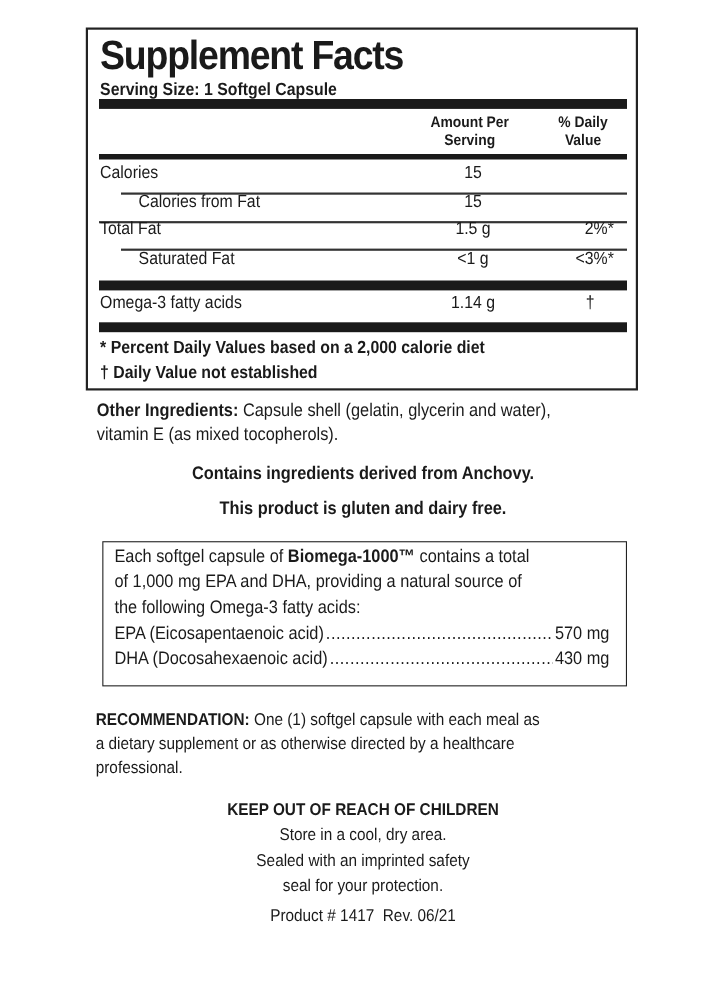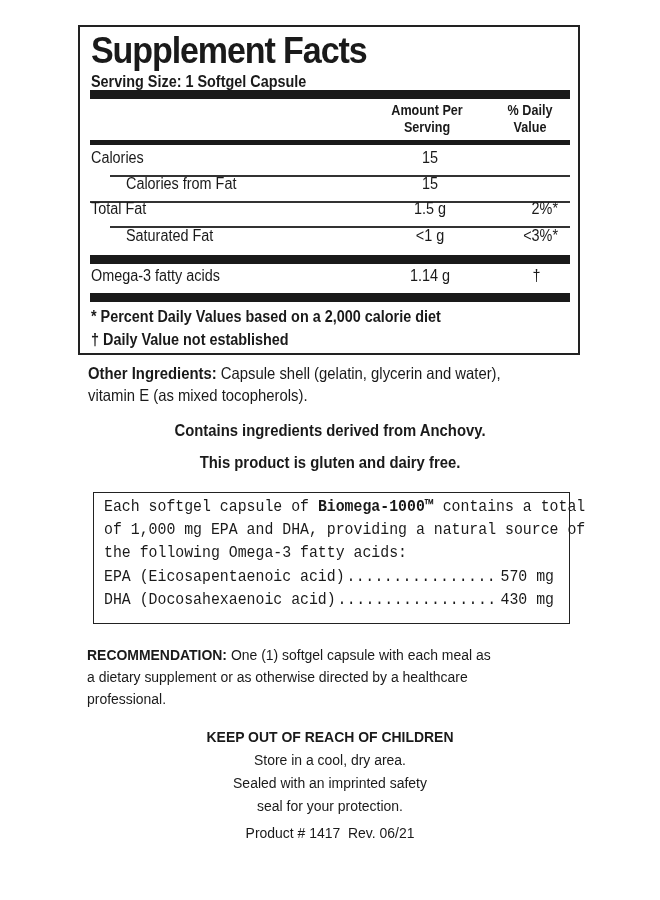--- a/index.html
+++ b/index.html
@@ -123,21 +123,20 @@
   .bold { font-weight: bold; }
 
   .omega-box {
     position: absolute;
     left: 93px;
     top: 492px;
     width: 477px;
     height: 132px;
     border: 1.5px solid #222;
     box-sizing: border-box;
-    font-family: Liberation Mono, monospace;
   }
   .omega-line {
     position: absolute;
     left: 10px;
     font-size: 16.5px;
     white-space: nowrap;
     transform: scaleX(0.9);
     transform-origin: left top;
   }
   .leader-row {

